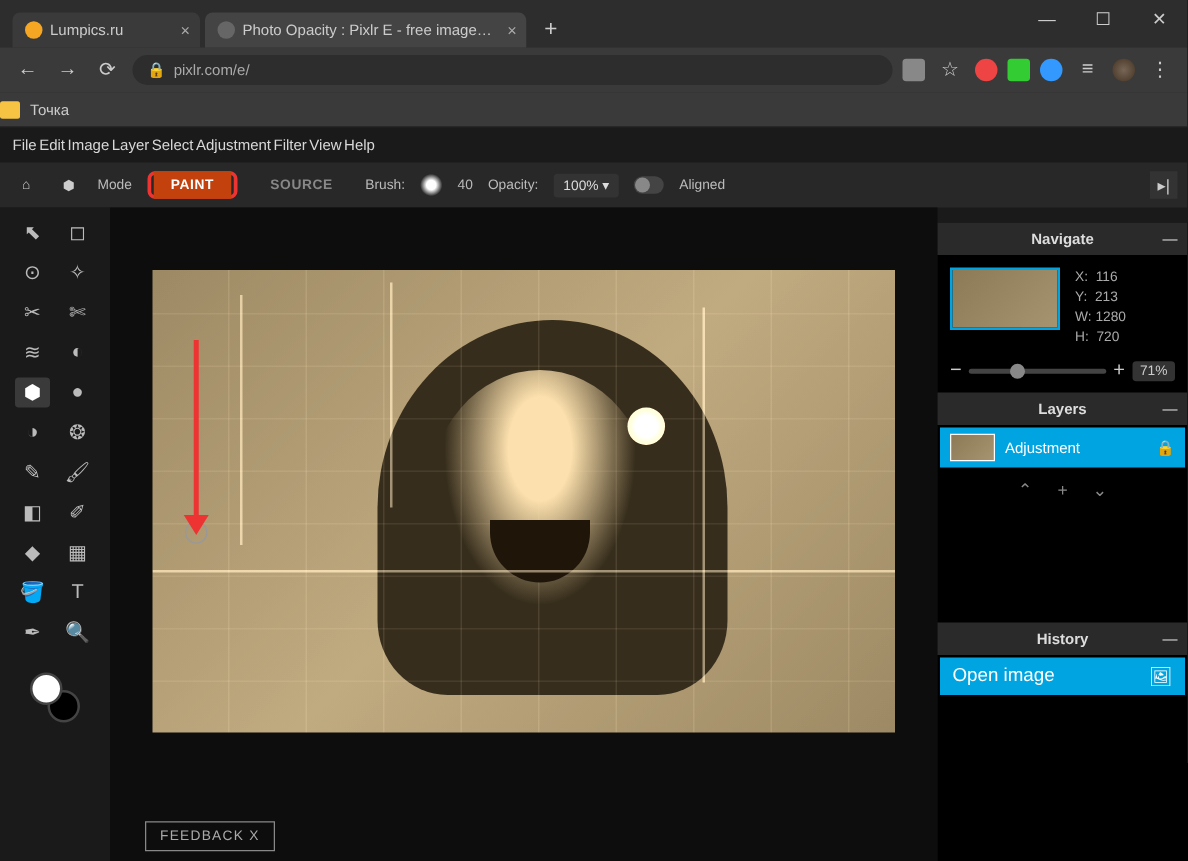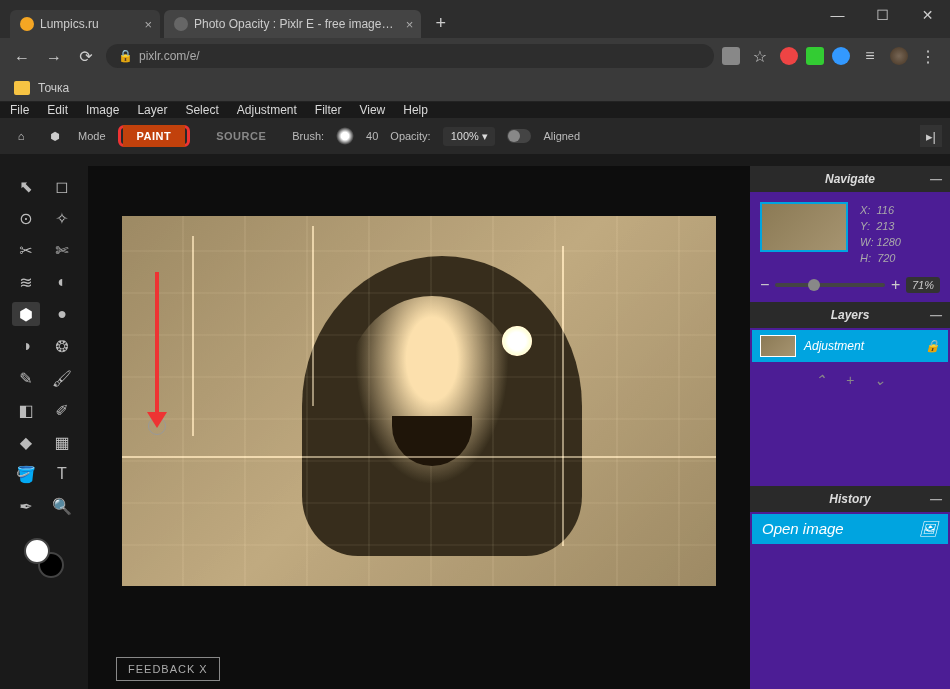--- a/index.html
+++ b/index.html
@@ -13,26 +13,26 @@
 .tab .close { position: absolute; right: 8px; color: #aaa; font-size: 13px; }
 .tab-new { color: #ccc; font-size: 18px; padding: 0 10px 4px; cursor: pointer; }
 .win-controls { position: absolute; right: 0; top: 0; display: flex; }
 .win-btn { width: 45px; height: 30px; display: flex; align-items: center; justify-content: center; color: #ccc; font-size: 14px; }
 
 .addr-bar { background: #3a3a3a; height: 36px; display: flex; align-items: center; padding: 0 10px; gap: 8px; }
 .nav-icon { color: #ccc; font-size: 16px; width: 24px; text-align: center; }
 .url-box { flex: 1; background: #2d2d2d; border-radius: 14px; padding: 5px 12px; color: #aaa; font-size: 12px; display: flex; align-items: center; gap: 6px; }
 .ext-icon { width: 18px; height: 18px; border-radius: 3px; }
 
-.bookmarks { background: #3a3a3a; height: 28px; display: flex; align-items: center; padding: 0 14px; gap: 8px; color: #ccc; font-size: 12px; border-bottom: 1px solid #222; }
+.bookmarks { background: #3a3a3a; height: 28px; display: flex; align-items: center; padding: 0 0; gap: 8px; color: #ccc; font-size: 12px; border-bottom: 1px solid #222; }
 .bm-icon { width: 16px; height: 14px; background: #f6c343; border-radius: 2px; }
 
 
 .app { position: absolute; top: 102px; left: 0; right: 0; bottom: 0; background: #1a1a1a; }
-.menubar { background: #1a1a1a; height: 16px; display: flex; align-items: center; padding: 0 10px; gap: 18px; color: #d8d8d8; font-size: 12px; }
+.menubar { background: #1a1a1a; height: 28px; display: flex; align-items: center; padding: 0 10px; gap: 2px; color: #d8d8d8; font-size: 12px; }
 .menubar span { cursor: pointer; }
 
 .optbar { background: #282828; height: 36px; display: flex; align-items: center; padding: 0 10px; gap: 12px; color: #bbb; font-size: 11px; }
 .opt-icon { width: 22px; height: 22px; display: flex; align-items: center; justify-content: center; color: #ccc; }
 .mode-highlight { border: 3px solid #e33; border-radius: 6px; padding: 2px; }
 .mode-btn { background: #c2410c; color: #fff; padding: 5px 14px; font-size: 11px; font-weight: bold; letter-spacing: 0.5px; }
 .mode-btn.inactive { background: transparent; color: #888; }
 .brush-dot { width: 18px; height: 18px; border-radius: 50%; background: radial-gradient(circle, #fff 30%, rgba(255,255,255,0) 70%); }
 .opacity-box { background: #333; padding: 3px 8px; border-radius: 3px; color: #ddd; }
 .toggle { width: 24px; height: 14px; background: #444; border-radius: 7px; position: relative; }
@@ -58,21 +58,21 @@
 .flower { position:absolute; left:380px; top:110px; width:30px; height:30px; background: radial-gradient(circle, #fff 40%, #ddd 60%); border-radius:50%; }
 .scratch { position:absolute; background: rgba(255,255,255,0.4); }
 
 
 .arrow { position: absolute; left: 155px; top: 170px; pointer-events: none; z-index: 50; }
 .arrow-line { width: 4px; height: 140px; background: #e33; }
 .arrow-head { width: 0; height: 0; border-left: 10px solid transparent; border-right: 10px solid transparent; border-top: 16px solid #e33; margin-left: -8px; }
 .cursor-circle { position:absolute; left:148px; top:315px; width:18px; height:18px; border:1px solid #999; border-radius:50%; }
 
 
-.panels { position: absolute; right: 0; top: 64px; width: 200px; bottom: 0; background: #4c1d95; font-style: italic; }
+.panels { position: absolute; right: 0; top: 76px; width: 200px; bottom: 0; background: #000000; }
 .panel-header { background: #2a2a2a; color: #ddd; font-size: 12px; font-weight: bold; padding: 6px 10px; display: flex; justify-content: center; position: relative; }
 .panel-header .min { position: absolute; right: 8px; color: #aaa; }
 .nav-body { padding: 10px; display: flex; gap: 12px; }
 .nav-thumb { width: 88px; height: 50px; background: linear-gradient(135deg,#8b7a55,#a69470); border: 2px solid #00a4e0; }
 .nav-info { color: #aaa; font-size: 11px; line-height: 16px; }
 .nav-slider { display:flex; align-items:center; gap:6px; padding: 0 10px 8px; color:#ccc; }
 .slider-track { flex:1; height:4px; background:#444; position:relative; border-radius:2px; }
 .slider-thumb { position:absolute; left:30%; top:-4px; width:12px; height:12px; background:#888; border-radius:50%; }
 .zoom-box { background:#333; padding:2px 6px; font-size:11px; color:#ccc; border-radius:3px; }
 

